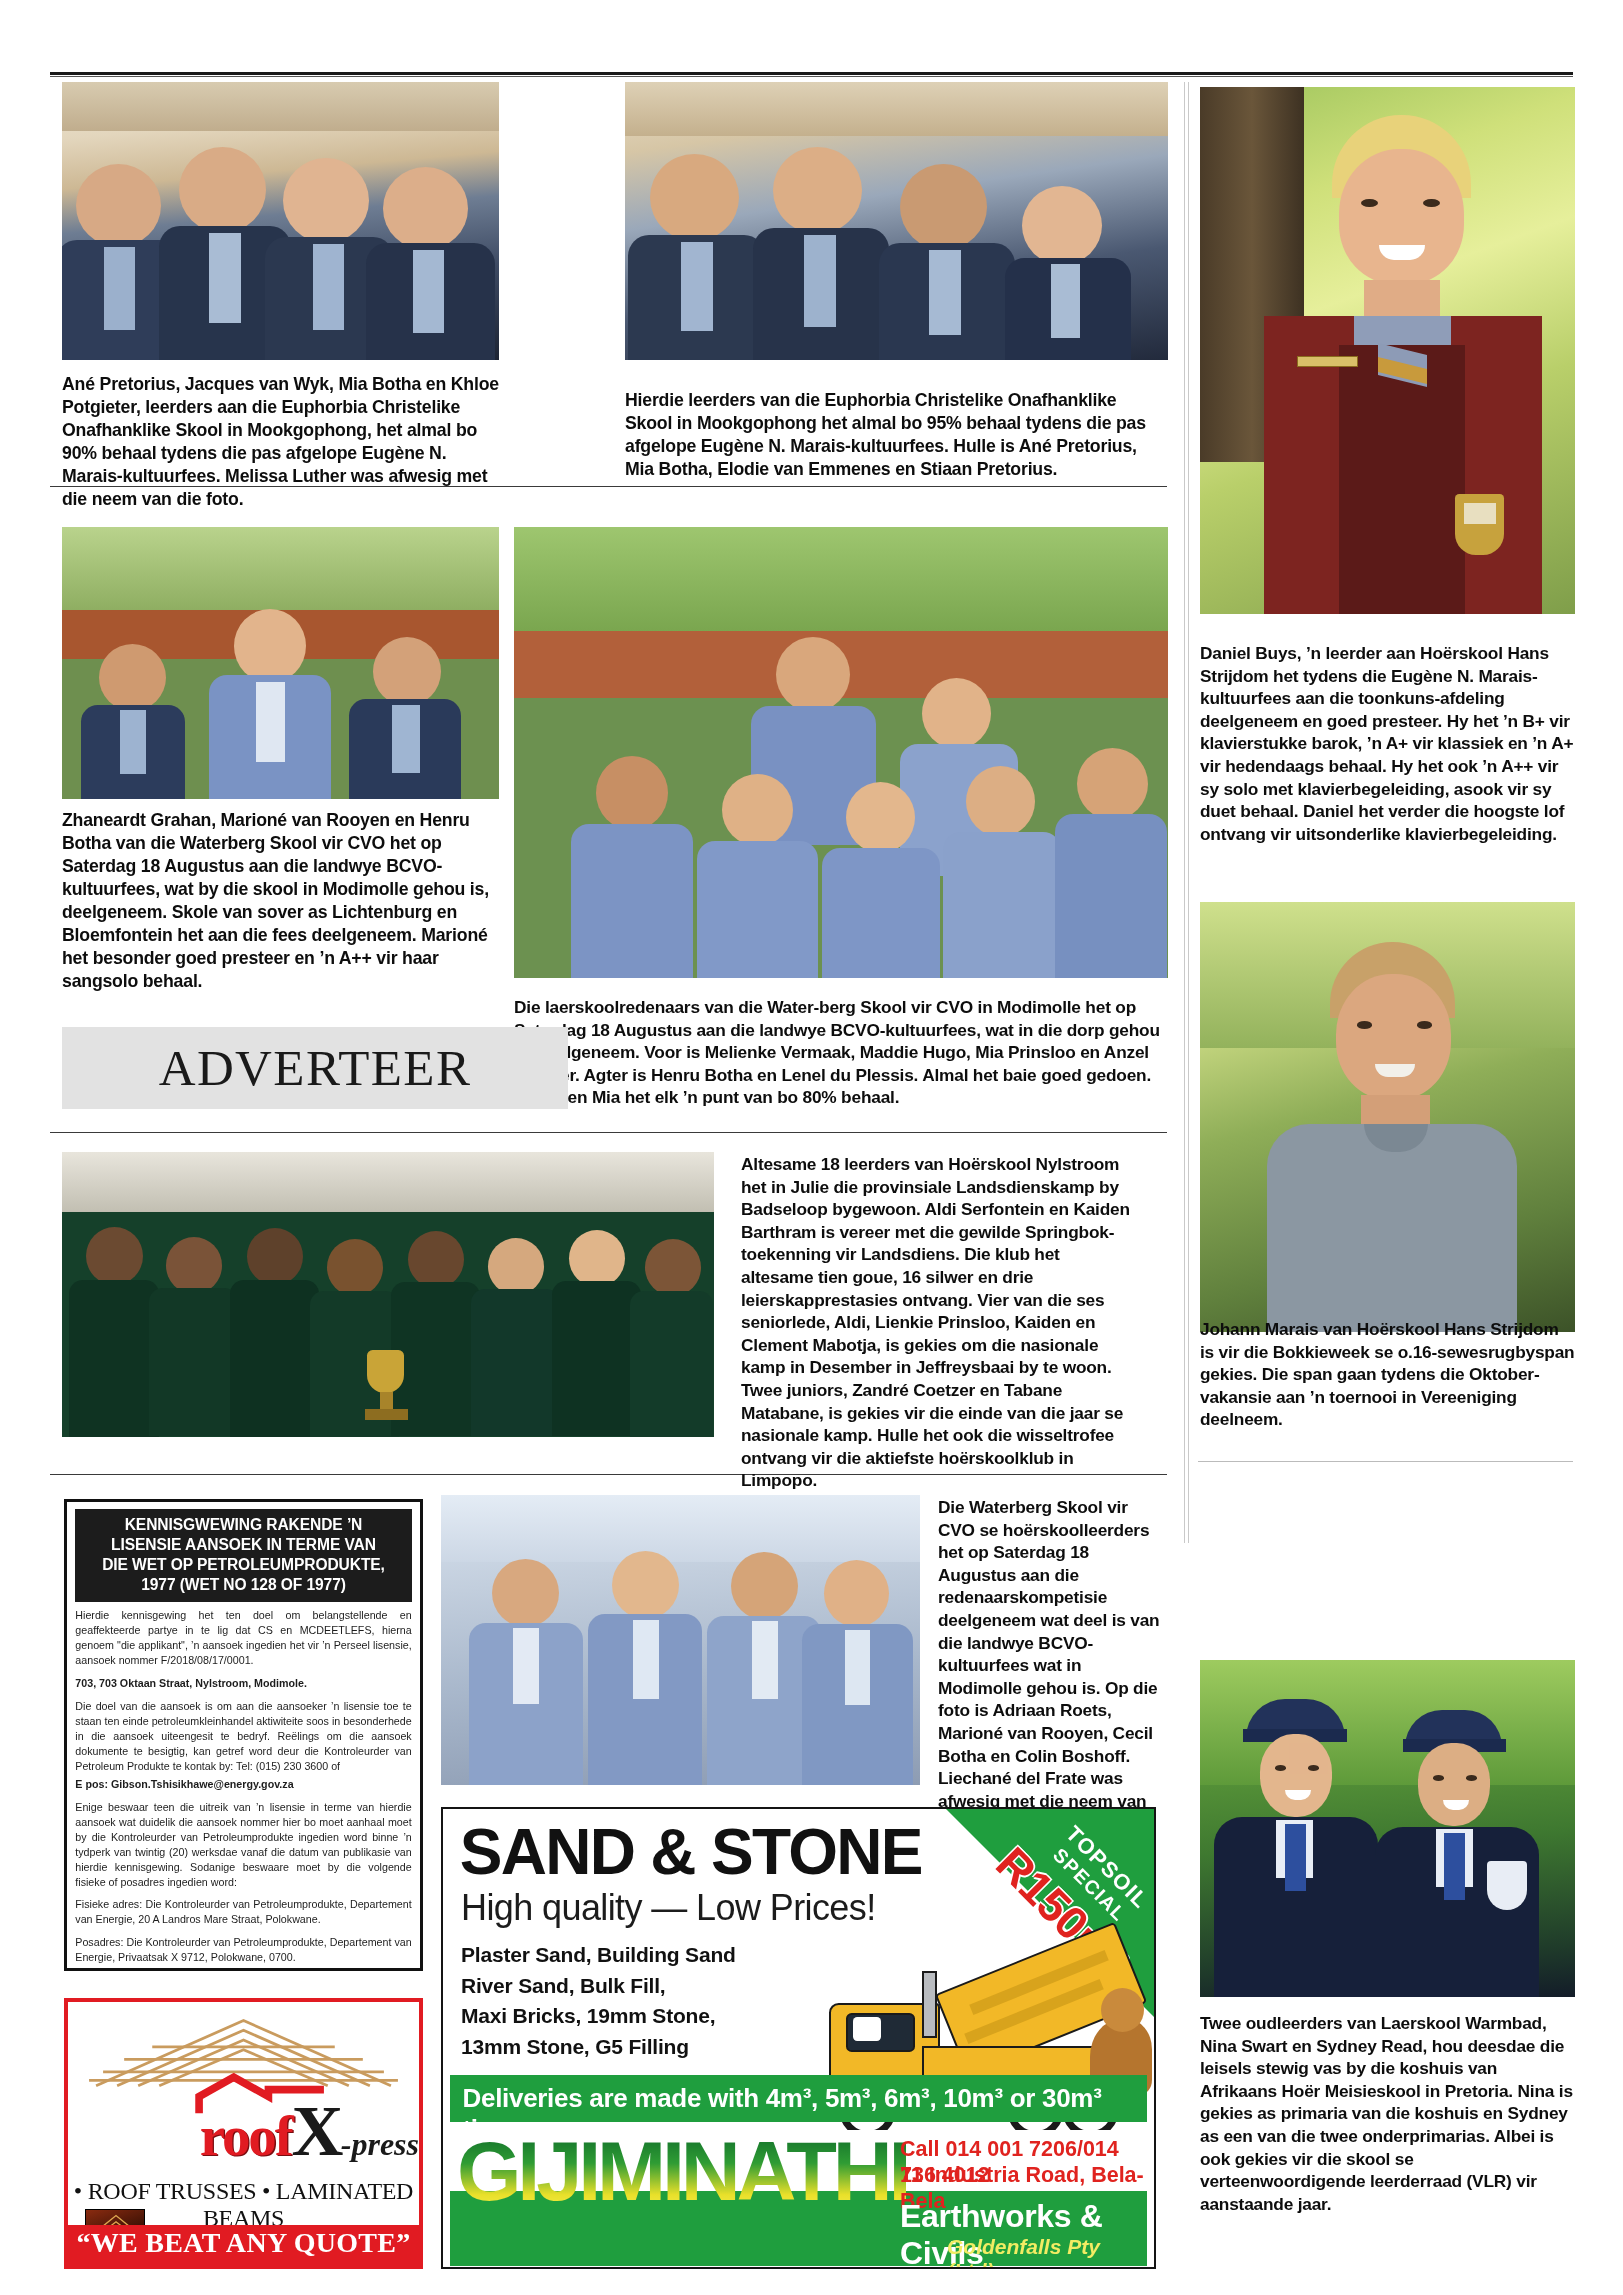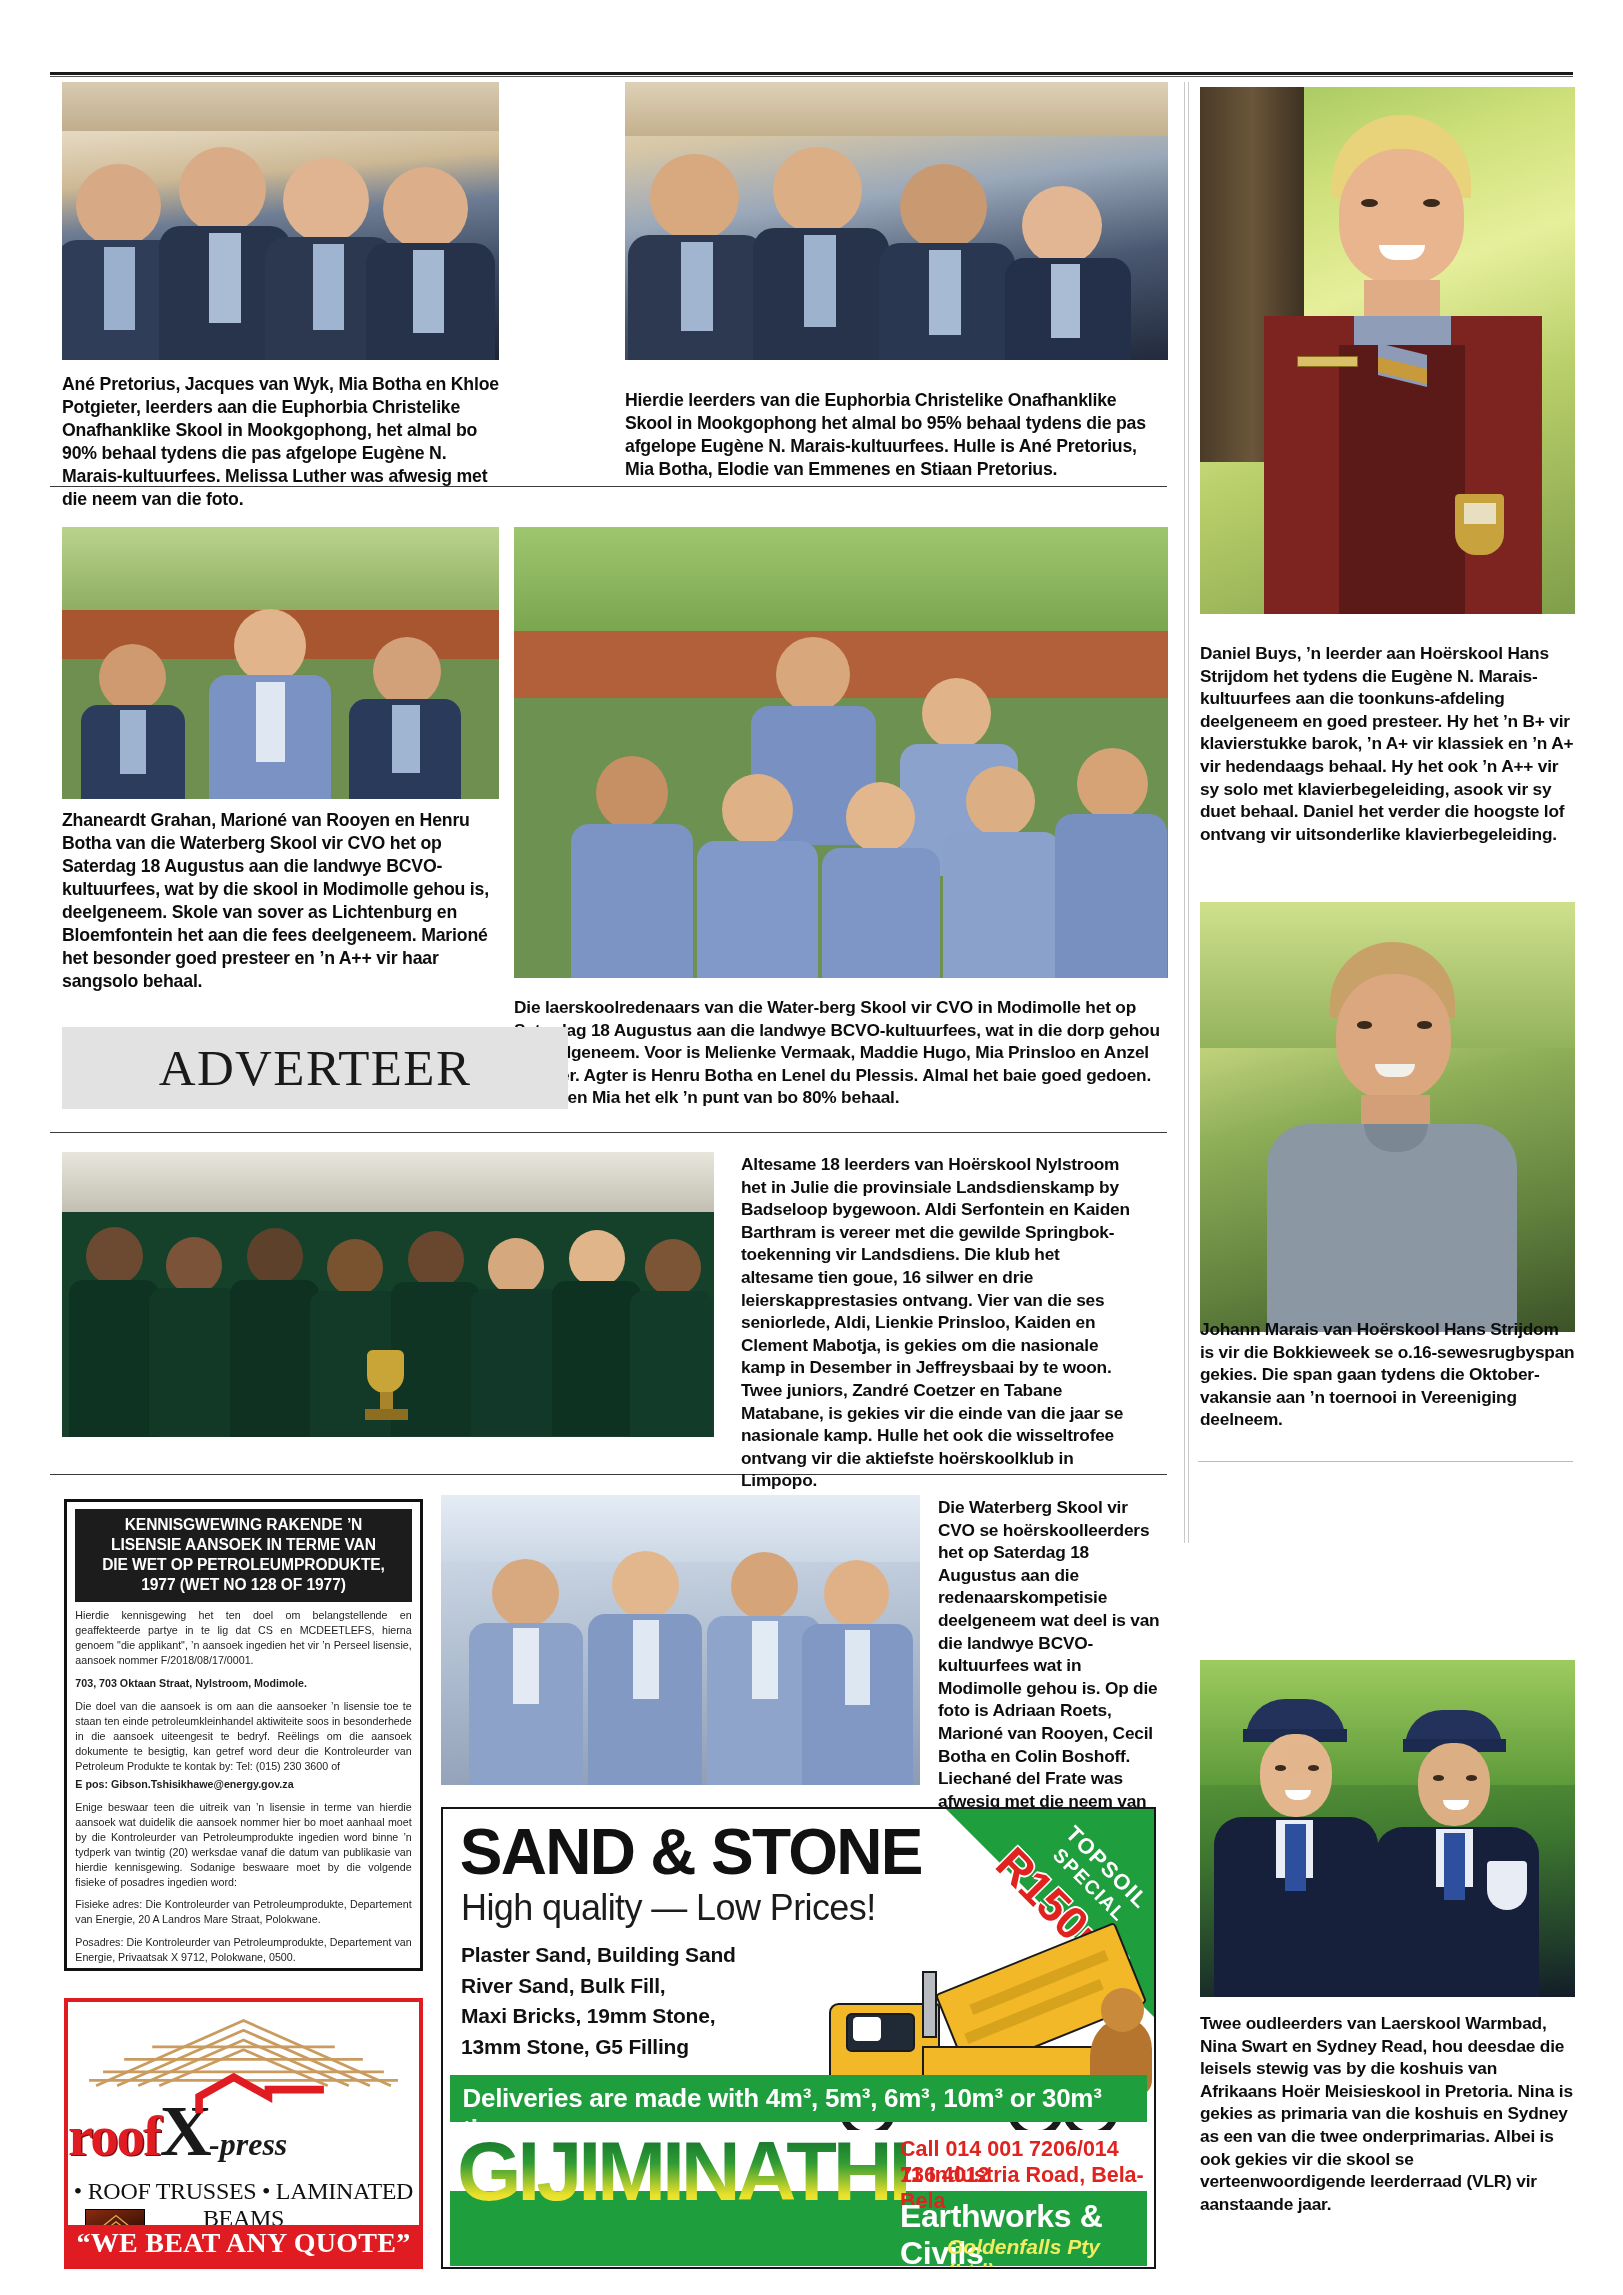--- a/index.html
+++ b/index.html
@@ -74,21 +74,21 @@
   .legal-body p { margin-bottom:7.6px; }
 
   
   .roof-ad {
     position:absolute;
     border:4.9px solid #e11b22;
     background:#fff;
     overflow:hidden;
   }
   .roof-truss { position:relative; height:82px; margin-top:5.6px; }
-  .roof-logo { position:relative; height:83px; text-align:left; }
+  .roof-logo { position:relative; height:83px; text-align:right; }
   .roof-word {
     font-family:"Liberation Serif", serif;
     font-weight:bold; font-size:57px; color:#e11b22;
     letter-spacing:-2.1px; line-height:69px;
     text-shadow:1.4px 1.4px 0 #7a0d10;
   }
   .roof-x {
     font-family:"Liberation Serif", serif;
     font-weight:bold; font-size:72px; color:#1a1a1a; letter-spacing:-2.8px;
   }
@@ -392,21 +392,21 @@
       <div>DIE WET OP PETROLEUMPRODUKTE,</div>
       <div>1977 (WET NO 128 OF 1977)</div>
     </div>
     <div class="legal-body">
       <p>Hierdie kennisgewing het ten doel om belangstellende en geaffekteerde partye in te lig dat CS en MCDEETLEFS, hierna genoem "die applikant", ’n aansoek ingedien het  vir ’n Perseel lisensie, aansoek nommer F/2018/08/17/0001.</p>
       <p style="font-weight:bold;">703, 703 Oktaan Straat, Nylstroom, Modimole.</p>
       <p>Die doel van die aansoek is om aan die aansoeker ’n lisensie toe te staan ten einde petroleumkleinhandel  aktiwiteite soos in besonderhede in die aansoek uiteengesit te bedryf. Reëlings om die aansoek dokumente te besigtig, kan getref word deur die Kontroleurder van Petroleum Produkte te kontak by: Tel: (015) 230 3600  of</p>
       <p style="font-weight:bold; margin-top:-4.2px;">E pos: Gibson.Tshisikhawe@energy.gov.za</p>
       <p>Enige  beswaar teen die uitreik van ’n lisensie in terme van hierdie aansoek wat duidelik die aansoek nommer hier bo moet aanhaal moet by die Kontroleurder van Petroleumprodukte ingedien word binne ’n tydperk van twintig (20) werksdae vanaf die datum van publikasie van hierdie kennisgewing. Sodanige beswaare  moet by die volgende fisieke of posadres ingedien word:</p>
       <p>Fisieke adres: Die Kontroleurder van Petroleumprodukte, Departement van Energie, 20 A Landros Mare Straat, Polokwane.</p>
-      <p>Posadres: Die Kontroleurder van Petroleumprodukte, Departement van Energie, Privaatsak X 9712, Polokwane, 0500.</p>
+      <p>Posadres: Die Kontroleurder van Petroleumprodukte, Departement van Energie, Privaatsak X 9712, Polokwane, 0700.</p>
     </div>
   </div>
 
   <div class="roof-ad" style="left:64px; top:1998px; width:359px; height:271px;">
 
     <div class="roof-truss">
       <svg width="100%" height="82" viewBox="0 0 500 118" preserveAspectRatio="none">
         <g stroke="#c99b5e" stroke-width="4" fill="none">
           <path d="M40 112 L250 18 L460 112"></path>
           <path d="M70 112 L250 32 L430 112"></path>

